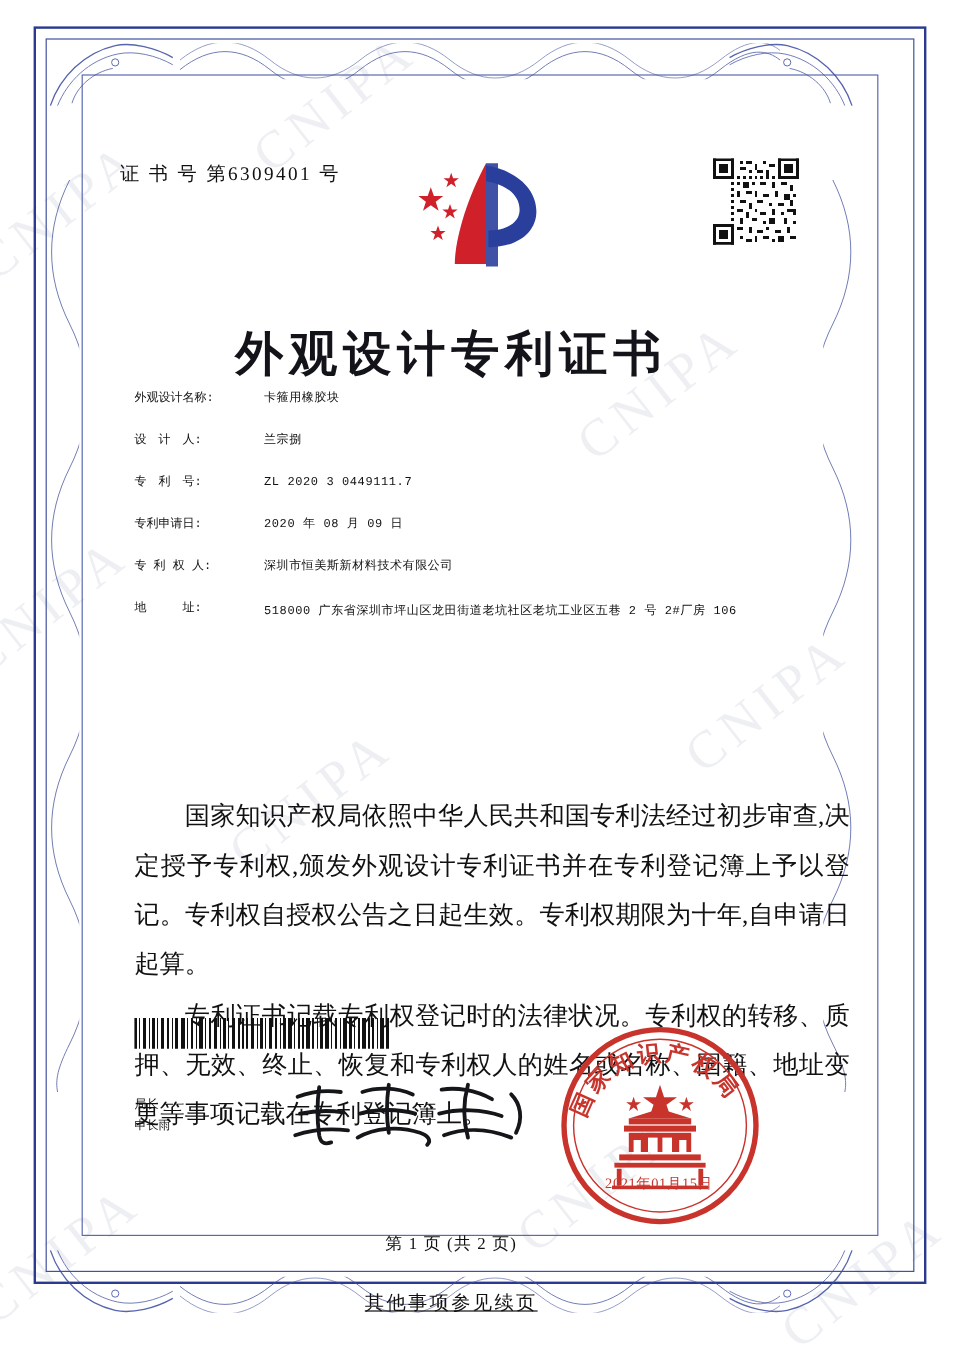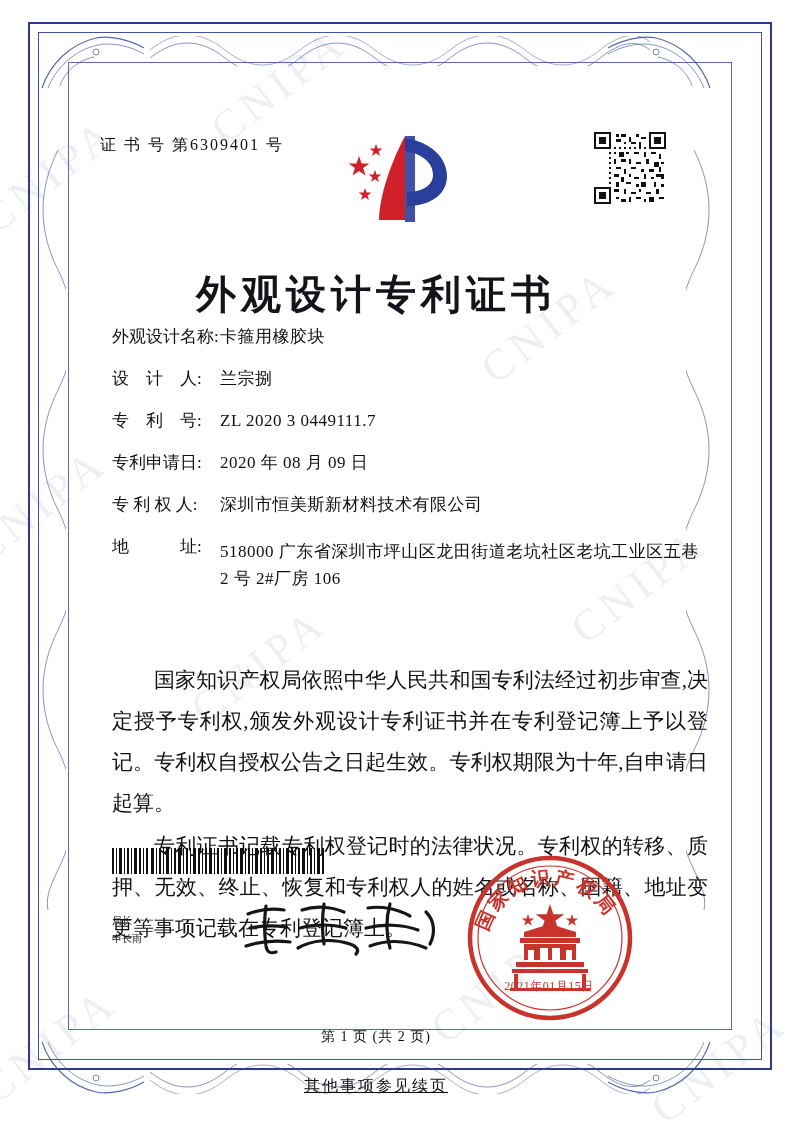--- a/index.html
+++ b/index.html
@@ -112,23 +112,24 @@
     color: #13131a;
     font-family: "Liberation Serif", "DejaVu Serif", serif;
     margin-top: 32px;
   }
 
   
   .fields {
     position: absolute;
     left: 112px; top: 328px;
     width: 600px;
-    font-size: 17px;
+    font-size: 10px;
     line-height: 1;
     color: #111;
+    font-family: Liberation Mono, monospace;
   }
   .row {
     display: flex;
     align-items: flex-start;
     margin-bottom: 25px;
   }
   .row .lbl {
     width: 108px;
     flex: 0 0 108px;
     letter-spacing: 0px;

